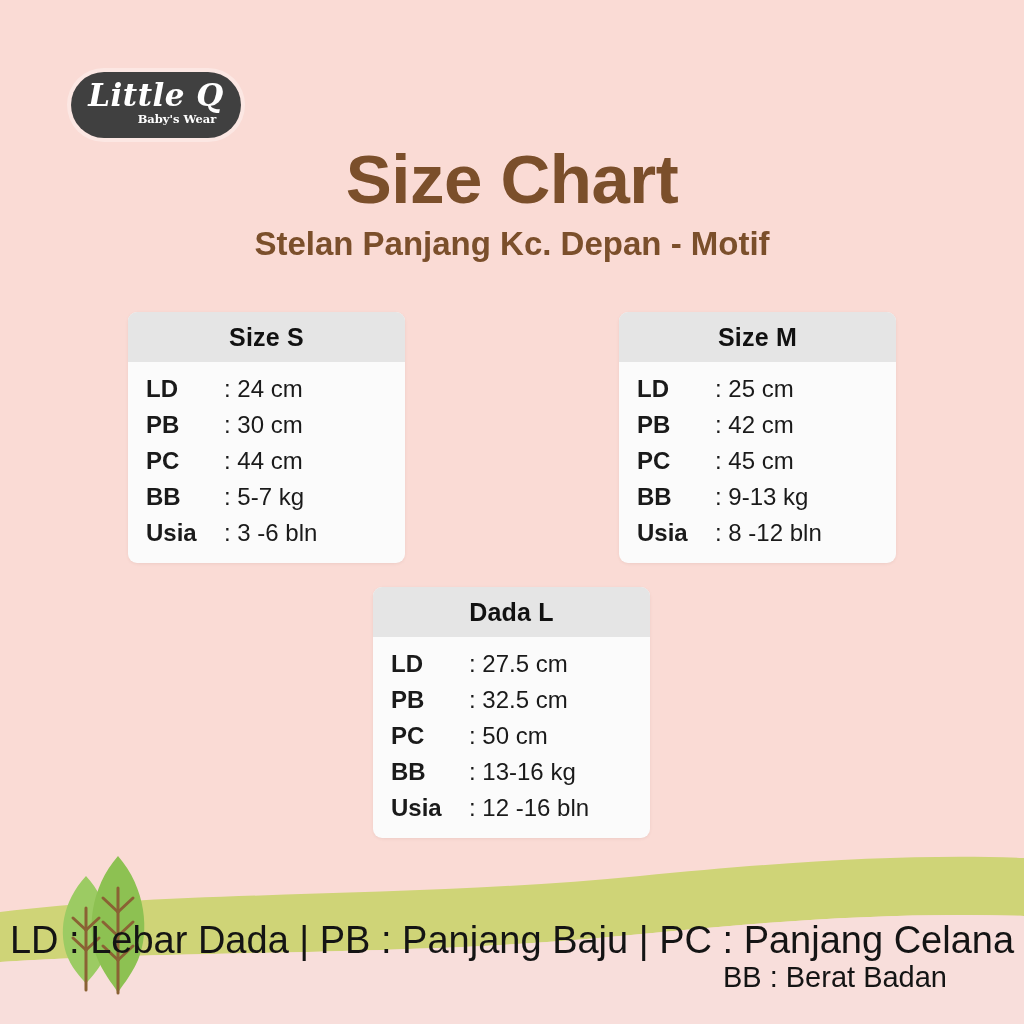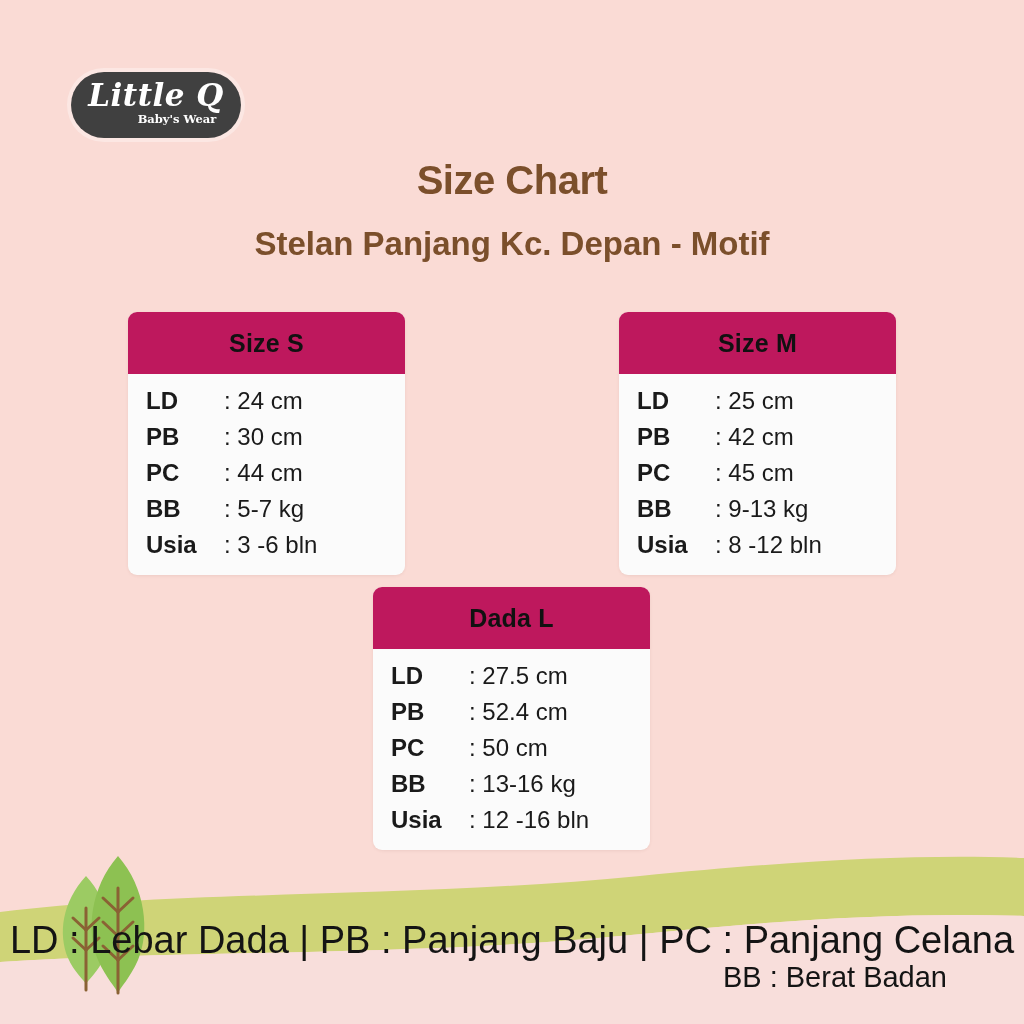--- a/index.html
+++ b/index.html
@@ -64,21 +64,21 @@
   }
 
   
   .title {
     position: absolute;
     left: 0;
     top: 144px;
     width: 1024px;
     text-align: center;
     color: #7b4f2b;
-    font-size: 40px;
+    font-size: 69px;
     font-weight: bold;
     letter-spacing: -0.5px;
     line-height: 72px;
   }
   .subtitle {
     position: absolute;
     left: 0;
     top: 222px;
     width: 1024px;
     text-align: center;
@@ -95,22 +95,22 @@
     border-radius: 9px;
     overflow: hidden;
     background: #fbfbfb;
     box-shadow: 0 1px 3px rgba(160,110,100,0.12);
   }
   .card-s { left: 128px; top: 312px; }
   .card-m { left: 619px; top: 312px; }
   .card-l { left: 373px; top: 587px; }
 
   .card-header {
-    height: 62px;
-    background: #be185d;
+    height: 50px;
+    background: #e5e5e5;
     color: #111111;
     font-size: 25px;
     font-weight: bold;
     display: flex;
     align-items: center;
     justify-content: center;
     letter-spacing: 0.2px;
   }
   .card-body {
     padding: 9px 0 12px 0;
@@ -236,21 +236,21 @@
 
   <div class="card card-l">
     <div class="card-header">Dada L</div>
     <div class="card-body">
       <div class="row">
         <span class="label">LD</span>
         <span class="value">: 27.5 cm</span>
       </div>
       <div class="row">
         <span class="label">PB</span>
-        <span class="value">: 52.4 cm</span>
+        <span class="value">: 32.5 cm</span>
       </div>
       <div class="row">
         <span class="label">PC</span>
         <span class="value">: 50 cm</span>
       </div>
       <div class="row">
         <span class="label">BB</span>
         <span class="value">: 13-16 kg</span>
       </div>
       <div class="row">

